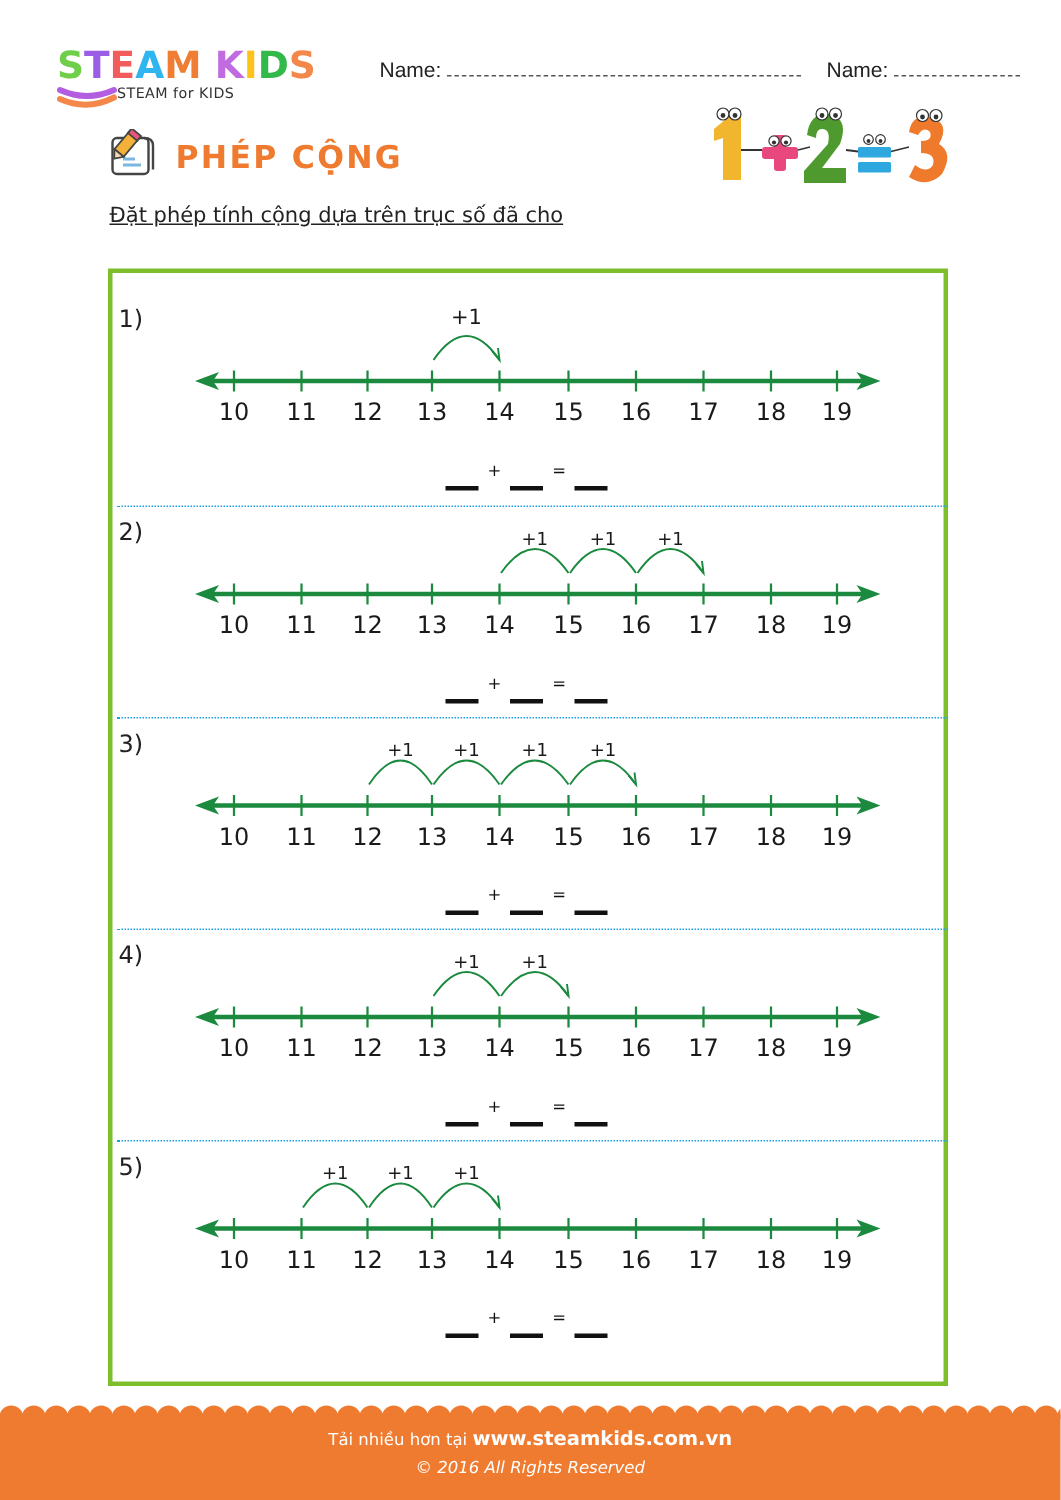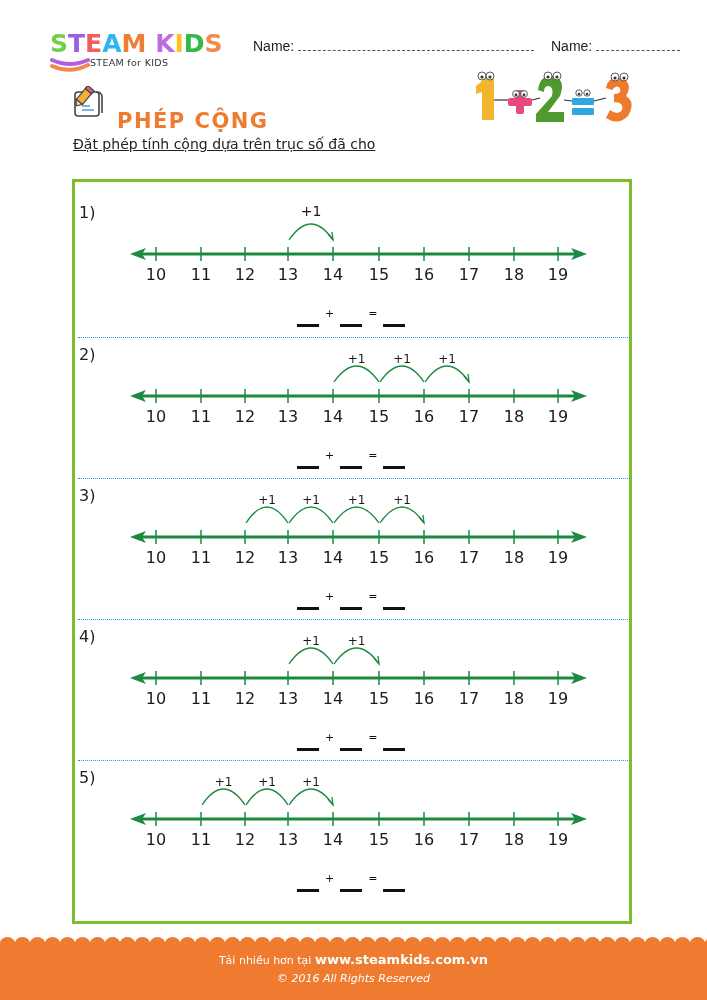--- a/index.html
+++ b/index.html
@@ -1,32 +1,32 @@
 <!DOCTYPE html>
 <html><head>
 <meta charset="utf-8">
 <style>
   html, body { margin: 0; padding: 0; }
   body {
     width: 707px; height: 1000px; position: relative; overflow: hidden;
     background: #ffffff; font-family: "DejaVu Sans", sans-serif; color: #1a1a1a;
   }
-  .logo { position: absolute; left: 50px; top: 30px; width: 200px; height: 44px; }
+  .logo { position: absolute; left: 38px; top: 30px; width: 200px; height: 44px; }
   .logo-word { position: absolute; left: 0; top: 0; font-family: "DejaVu Sans", sans-serif; font-weight: bold; font-size: 25px; letter-spacing: 0px; line-height: 28px; }
   .logo-word span { display: inline-block; }
   .logo-sub { position: absolute; left: 40px; top: 27px; font-size: 9.5px; font-weight: normal; color: #333; letter-spacing: 0.3px; }
   .logo-swoosh { position: absolute; left: 0px; top: 26px; }
 
   .name-row { position: absolute; top: 38px; left: 253px; font-size: 14px; color: #222; font-family: "Liberation Sans", sans-serif; }
   .name-row .line { display: inline-block; border-bottom: 1px dashed #555; vertical-align: baseline; height: 10px; }
   .date-row { position: absolute; top: 38px; left: 551px; font-size: 14px; color: #222; font-family: "Liberation Sans", sans-serif; }
   .date-row .line { display: inline-block; border-bottom: 1px dashed #555; height: 10px; }
 
   .title-icon { position: absolute; left: 70px; top: 86px; }
-  .title { position: absolute; left: 117px; top: 93px; font-size: 21px; font-weight: bold; color: #ee7b2f; letter-spacing: 1.5px; font-family: "DejaVu Sans", sans-serif; margin-top: 16px; }
+  .title { position: absolute; left: 117px; top: 93px; font-size: 21px; font-weight: bold; color: #ee7b2f; letter-spacing: 1.5px; font-family: "DejaVu Sans", sans-serif; }
   .instruction { position: absolute; left: 73px; top: 136px; font-size: 14px; color: #222; font-family: "DejaVu Sans", sans-serif; text-decoration: underline; }
 
   .mascots { position: absolute; left: 468px; top: 68px; }
 
   .box { position: absolute; left: 72px; top: 179px; width: 560px; height: 745px; border: 3px solid #7ebd2c; box-sizing: border-box; }
 
   .problem { position: absolute; left: 0; width: 707px; }
   .problem-num { position: absolute; left: 79px; font-size: 16px; color: #222; font-family: "DejaVu Sans", sans-serif; }
   .problem svg { position: absolute; left: 0; top: 0; }
   .equation { position: absolute; left: 297px; font-size: 16px; color: #111; font-family: "DejaVu Sans", sans-serif; }

